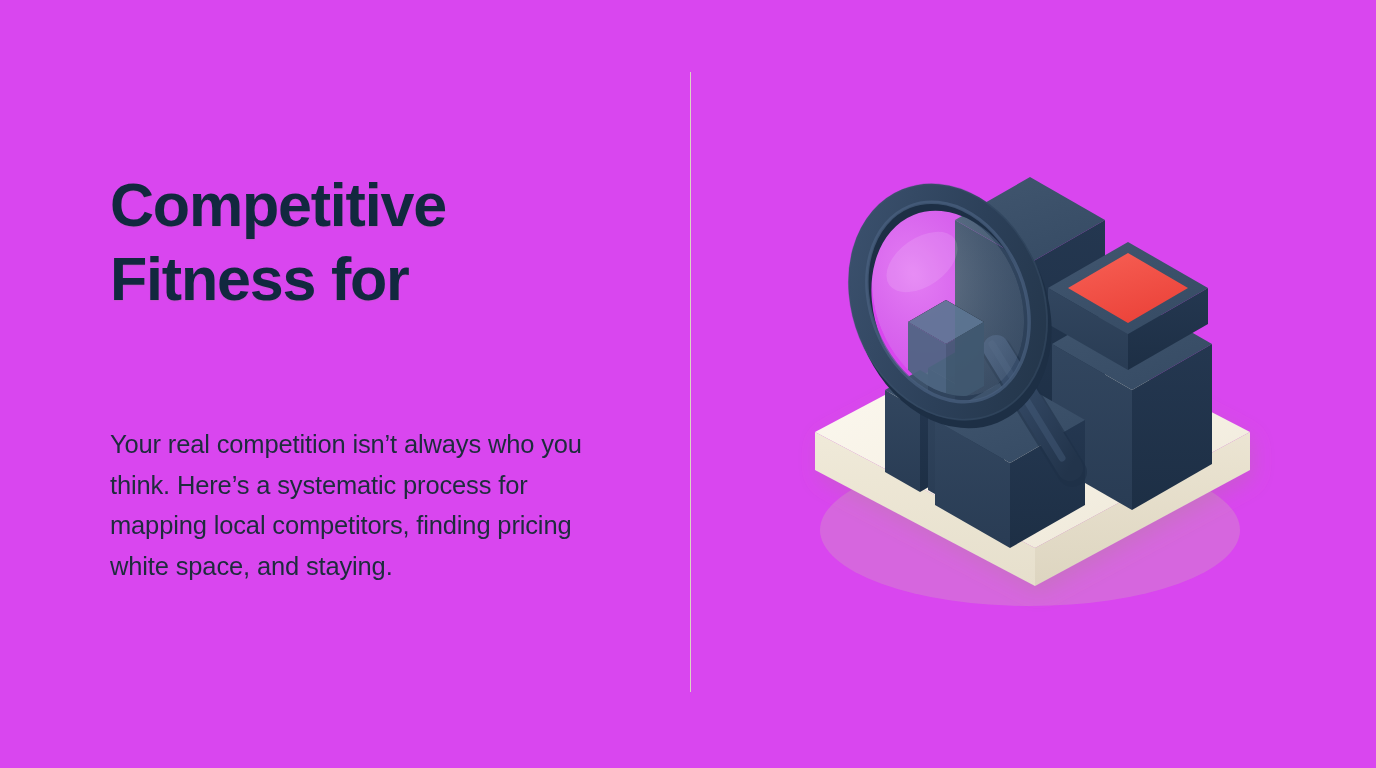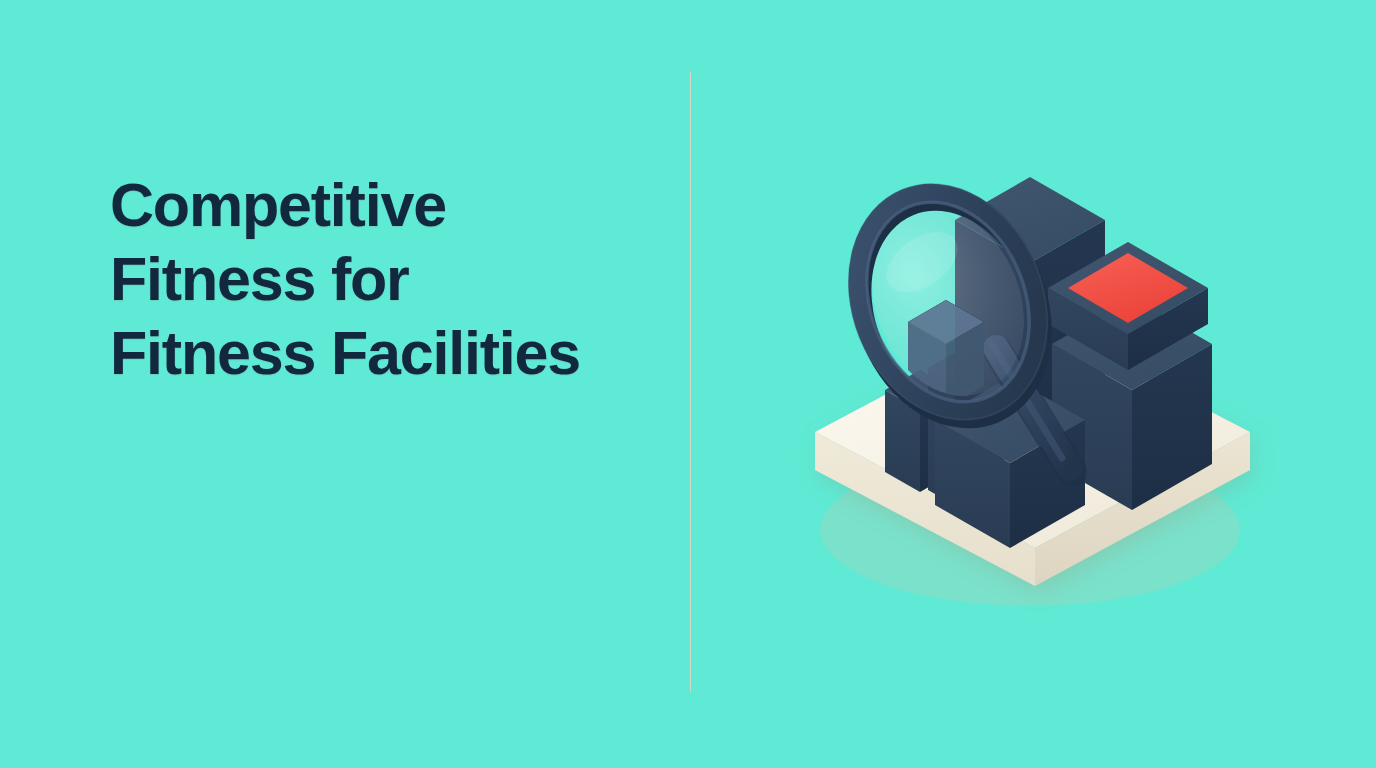--- a/index.html
+++ b/index.html
@@ -13,21 +13,21 @@
     overflow: hidden;
     background: #f3efe5;
     font-family: "Liberation Sans", sans-serif;
     -webkit-font-smoothing: antialiased;
   }
 
   #slide {
     position: relative;
     width: 1376px;
     height: 768px;
-    background: #5eead4;
+    background: #d946ef;
   }
 
   
   #text-col {
     position: absolute;
     left: 110px;
     top: 0;
     width: 520px;
     height: 768px;
   }
@@ -83,23 +83,23 @@
 </head>
 <body>
 
 <div id="slide">
 
   <div id="text-col">
 
     <h1 id="headline">
       <span class="hl-line">Competitive</span>
       <span class="hl-line">Fitness for</span>
-      <span class="hl-line">Fitness Facilities</span>
     </h1>
 
+    <p id="subcopy">Your real competition isn’t always who you think. Here’s a systematic process for mapping local competitors, finding pricing white space, and staying.</p>
 
   </div>
 
   <div id="divider"></div>
 
   <div id="illustration">
     <svg viewBox="0 0 520 520" xmlns="http://www.w3.org/2000/svg">
       <defs>
         <linearGradient id="gPlateTop" x1="0" y1="0" x2="0.7" y2="1">
           <stop offset="0%" stop-color="#fdfaf2"></stop>

